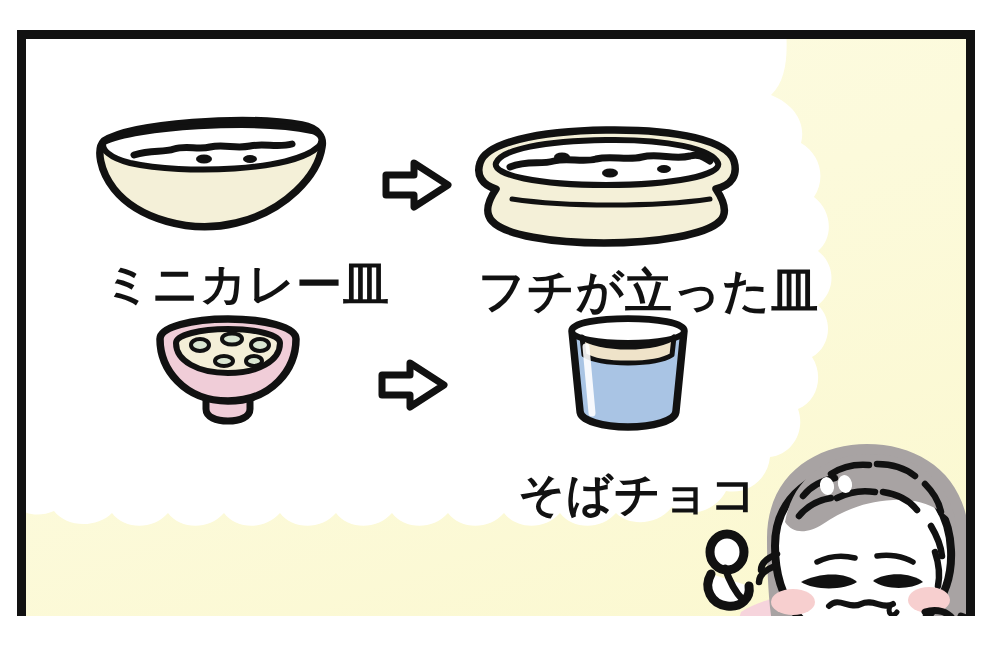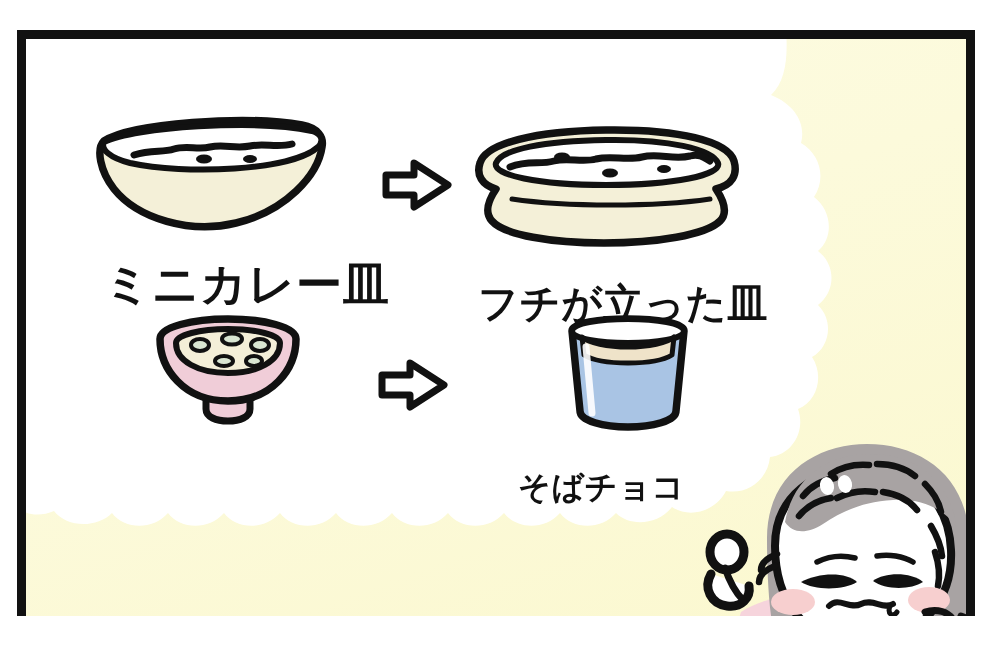--- a/index.html
+++ b/index.html
@@ -41,23 +41,23 @@
   }
   .label {
     position: absolute;
     color: #111111;
     font-weight: 700;
     letter-spacing: 0.02em;
     white-space: nowrap;
     line-height: 1;
   }
   #label-curry   { left: 78px;  top: 222px; font-size: 46px; }
-  #label-rim     { left: 452px; top: 244px; font-size: 40px; text-align: right; }
+  #label-rim     { left: 452px; top: 228px; font-size: 47px; text-align: right; }
   #label-miso    { left: 122px; top: 428px; font-size: 46px; }
-  #label-soba    { left: 492px; top: 432px; font-size: 32px; }
+  #label-soba    { left: 492px; top: 432px; font-size: 46px; }
 </style>
 </head>
 <body>
 
 <div id="stage">
 
   <div id="panel">
     <div id="panel-bg"></div>
 
     <svg class="svg-layer" viewBox="0 0 940 584" preserveAspectRatio="none">

